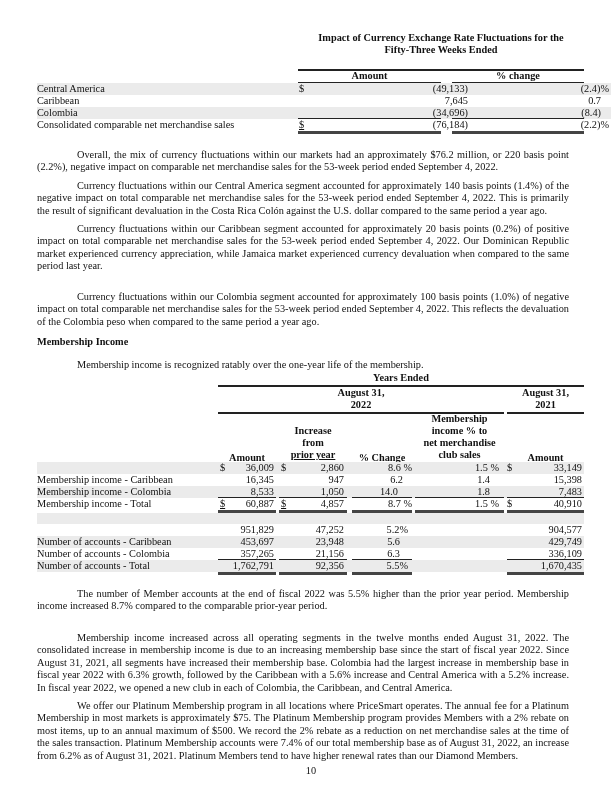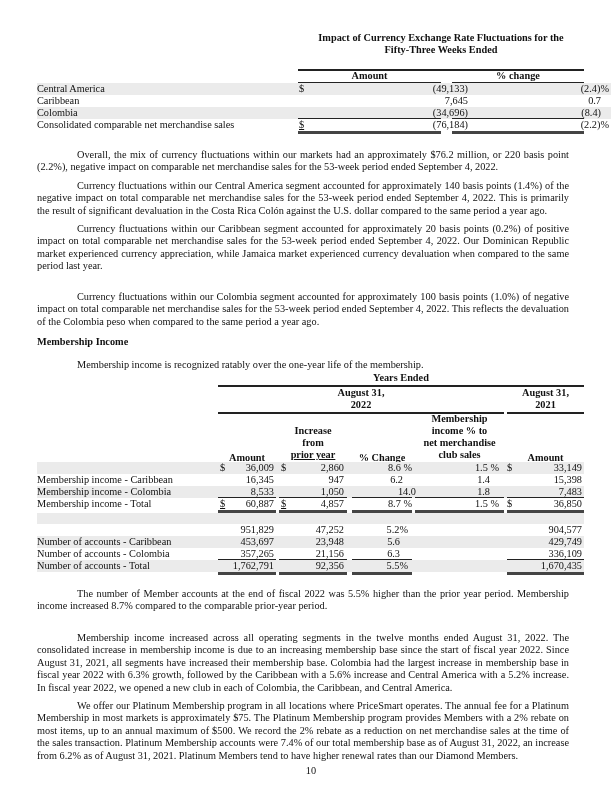--- a/index.html
+++ b/index.html
@@ -109,39 +109,39 @@
     <span style="right:310px;">16,345</span>
     <span style="right:240px;">947</span>
     <span style="right:181px;">6.2</span>
     <span style="right:94px;">1.4</span>
     <span style="right:2px;">15,398</span>
   </div>
   <div class="mrow shade" style="top:486px;">
     <span style="left:0;">Membership income - Colombia</span>
     <span style="right:310px;">8,533</span>
     <span style="right:240px;">1,050</span>
-    <span style="right:168px;margin-left:48px;">14.0</span>
+    <span style="right:186px;margin-left:48px;">14.0</span>
     <span style="right:94px;">1.8</span>
     <span style="right:2px;">7,483</span>
   </div>
   <div class="rule" style="left:218px; top:497px; width:58px;"></div>
   <div class="rule" style="left:279px; top:497px; width:68px;"></div>
   <div class="rule" style="left:352px; top:497px; width:60px;"></div>
   <div class="rule" style="left:415px; top:497px; width:89px;"></div>
   <div class="rule" style="left:507px; top:497px; width:77px;"></div>
   <div class="mrow" style="top:498px;">
     <span style="left:0;">Membership income - Total</span>
     <span style="left:183px; text-decoration:underline;">$</span>
     <span style="right:310px;">60,887</span>
     <span style="left:244px; text-decoration:underline;">$</span>
     <span style="right:240px;">4,857</span>
     <span style="right:172px;">8.7 %</span>
     <span style="right:85px;">1.5 %</span>
     <span style="left:470px;">$</span>
-    <span style="right:2px;">36,850</span>
+    <span style="right:2px;">40,910</span>
   </div>
   <div class="rule dbl" style="left:218px; top:510px; width:58px;"></div>
   <div class="rule dbl" style="left:279px; top:510px; width:68px;"></div>
   <div class="rule dbl" style="left:352px; top:510px; width:60px;"></div>
   <div class="rule dbl" style="left:415px; top:510px; width:89px;"></div>
   <div class="rule dbl" style="left:507px; top:510px; width:77px;"></div>
 
   <div class="mrow shade" style="top:513px; height:11px;"></div>
 
   <div class="mrow" style="top:524px;">

